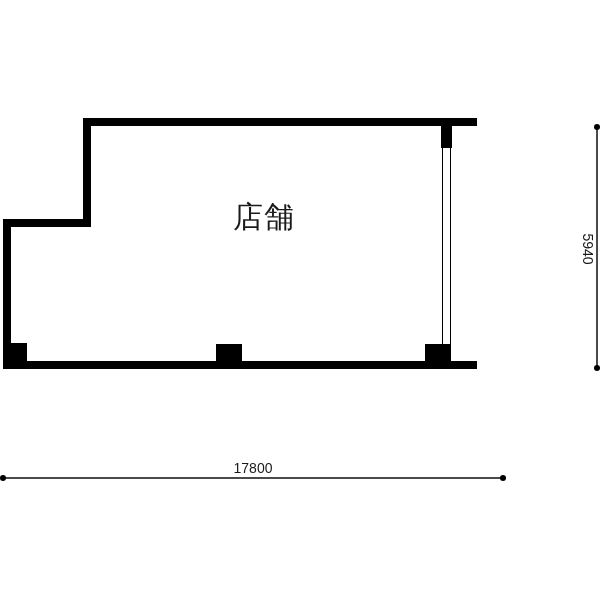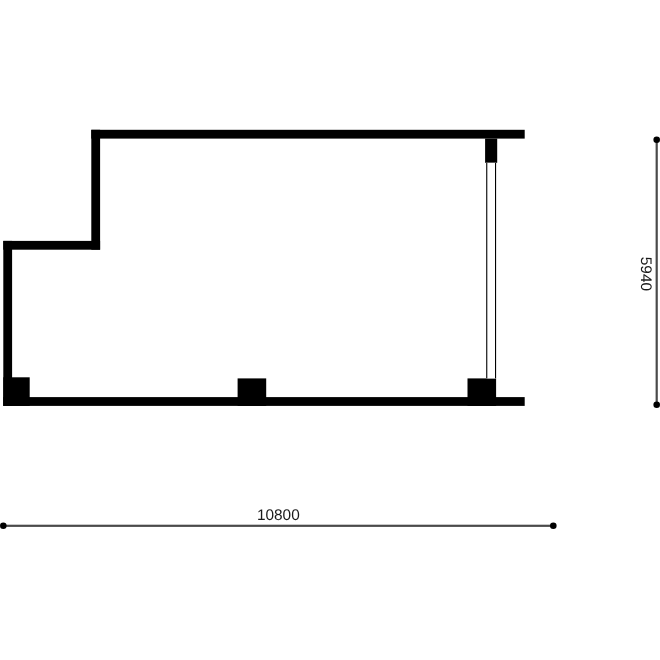--- a/index.html
+++ b/index.html
@@ -73,26 +73,27 @@
   <div class="wall" style="left:3px;top:219px;width:8px;height:150px"></div>
   <div class="wall" style="left:3px;top:361px;width:474px;height:8px"></div>
   <div class="wall" style="left:441px;top:126px;width:11px;height:22px"></div>
 
   <div class="pillar" style="left:3px;top:343px;width:24px;height:26px"></div>
   <div class="pillar" style="left:216px;top:344px;width:26px;height:25px"></div>
   <div class="pillar" style="left:425px;top:344px;width:26px;height:25px"></div>
 
   <div class="window" style="left:442px;top:148px;width:9px;height:196px"></div>
 
+  <div class="room-label">店舗</div>
 
   <div>
     <div class="dim-line-h" style="left:3px;top:477px;width:500px"></div>
     <div class="dim-dot" style="left:0px;top:475px"></div>
     <div class="dim-dot" style="left:500px;top:475px"></div>
-    <div class="dim-label dim-label-h">10800</div>
+    <div class="dim-label dim-label-h">17800</div>
   </div>
 
   <div>
     <div class="dim-line-v" style="left:596px;top:127px;height:241px"></div>
     <div class="dim-dot" style="left:594px;top:124px"></div>
     <div class="dim-dot" style="left:594px;top:365px"></div>
     <div class="dim-label dim-label-v">5940</div>
   </div>
 
 </div>

